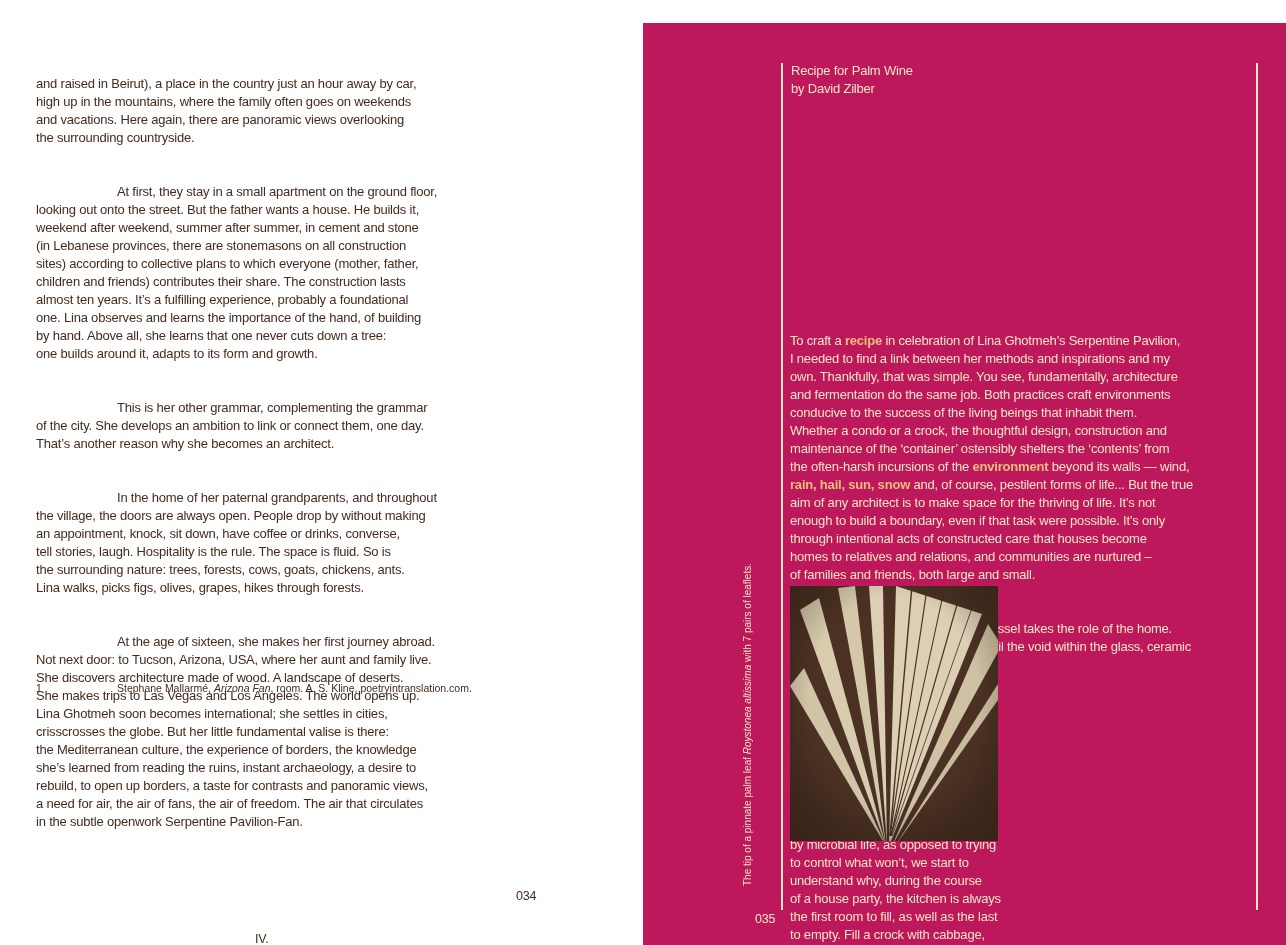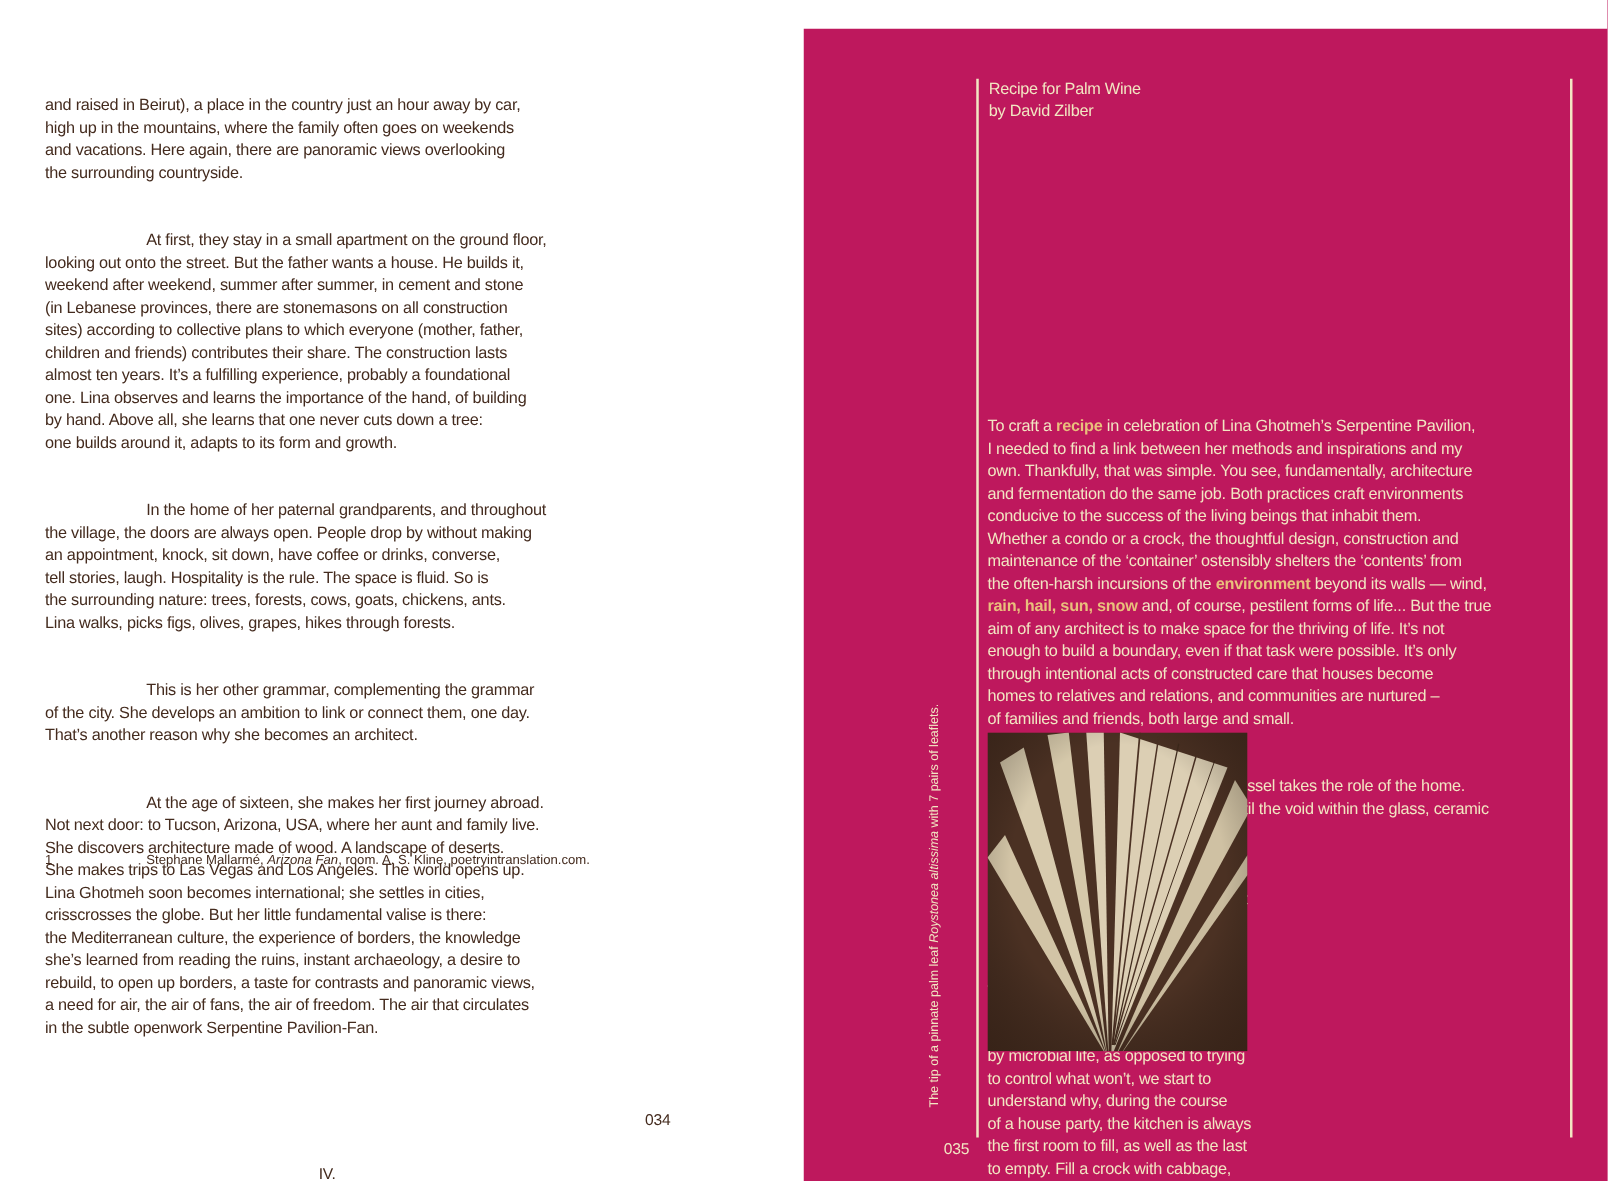--- a/index.html
+++ b/index.html
@@ -78,29 +78,29 @@
       <p class="indent">At first, they stay in a small apartment on the ground floor,
 looking out onto the street. But the father wants a house. He builds it,
 weekend after weekend, summer after summer, in cement and stone
 (in Lebanese provinces, there are stonemasons on all construction
 sites) according to collective plans to which everyone (mother, father,
 children and friends) contributes their share. The construction lasts
 almost ten years. It’s a fulfilling experience, probably a foundational
 one. Lina observes and learns the importance of the hand, of building
 by hand. Above all, she learns that one never cuts down a tree:
 one builds around it, adapts to its form and growth.</p>
+      <p class="indent">This is her other grammar, complementing the grammar
+of the city. She develops an ambition to link or connect them, one day.
+That’s another reason why she becomes an architect.</p>
       <p class="indent">In the home of her paternal grandparents, and throughout
 the village, the doors are always open. People drop by without making
 an appointment, knock, sit down, have coffee or drinks, converse,
 tell stories, laugh. Hospitality is the rule. The space is fluid. So is
 the surrounding nature: trees, forests, cows, goats, chickens, ants.
 Lina walks, picks figs, olives, grapes, hikes through forests.</p>
-      <p class="indent">This is her other grammar, complementing the grammar
-of the city. She develops an ambition to link or connect them, one day.
-That’s another reason why she becomes an architect.</p>
       <p class="indent">At the age of sixteen, she makes her first journey abroad.
 Not next door: to Tucson, Arizona, USA, where her aunt and family live.
 She discovers architecture made of wood. A landscape of deserts.
 She makes trips to Las Vegas and Los Angeles. The world opens up.
 Lina Ghotmeh soon becomes international; she settles in cities,
 crisscrosses the globe. But her little fundamental valise is there:
 the Mediterranean culture, the experience of borders, the knowledge
 she’s learned from reading the ruins, instant archaeology, a desire to
 rebuild, to open up borders, a taste for contrasts and panoramic views,
 a need for air, the air of fans, the air of freedom. The air that circulates

